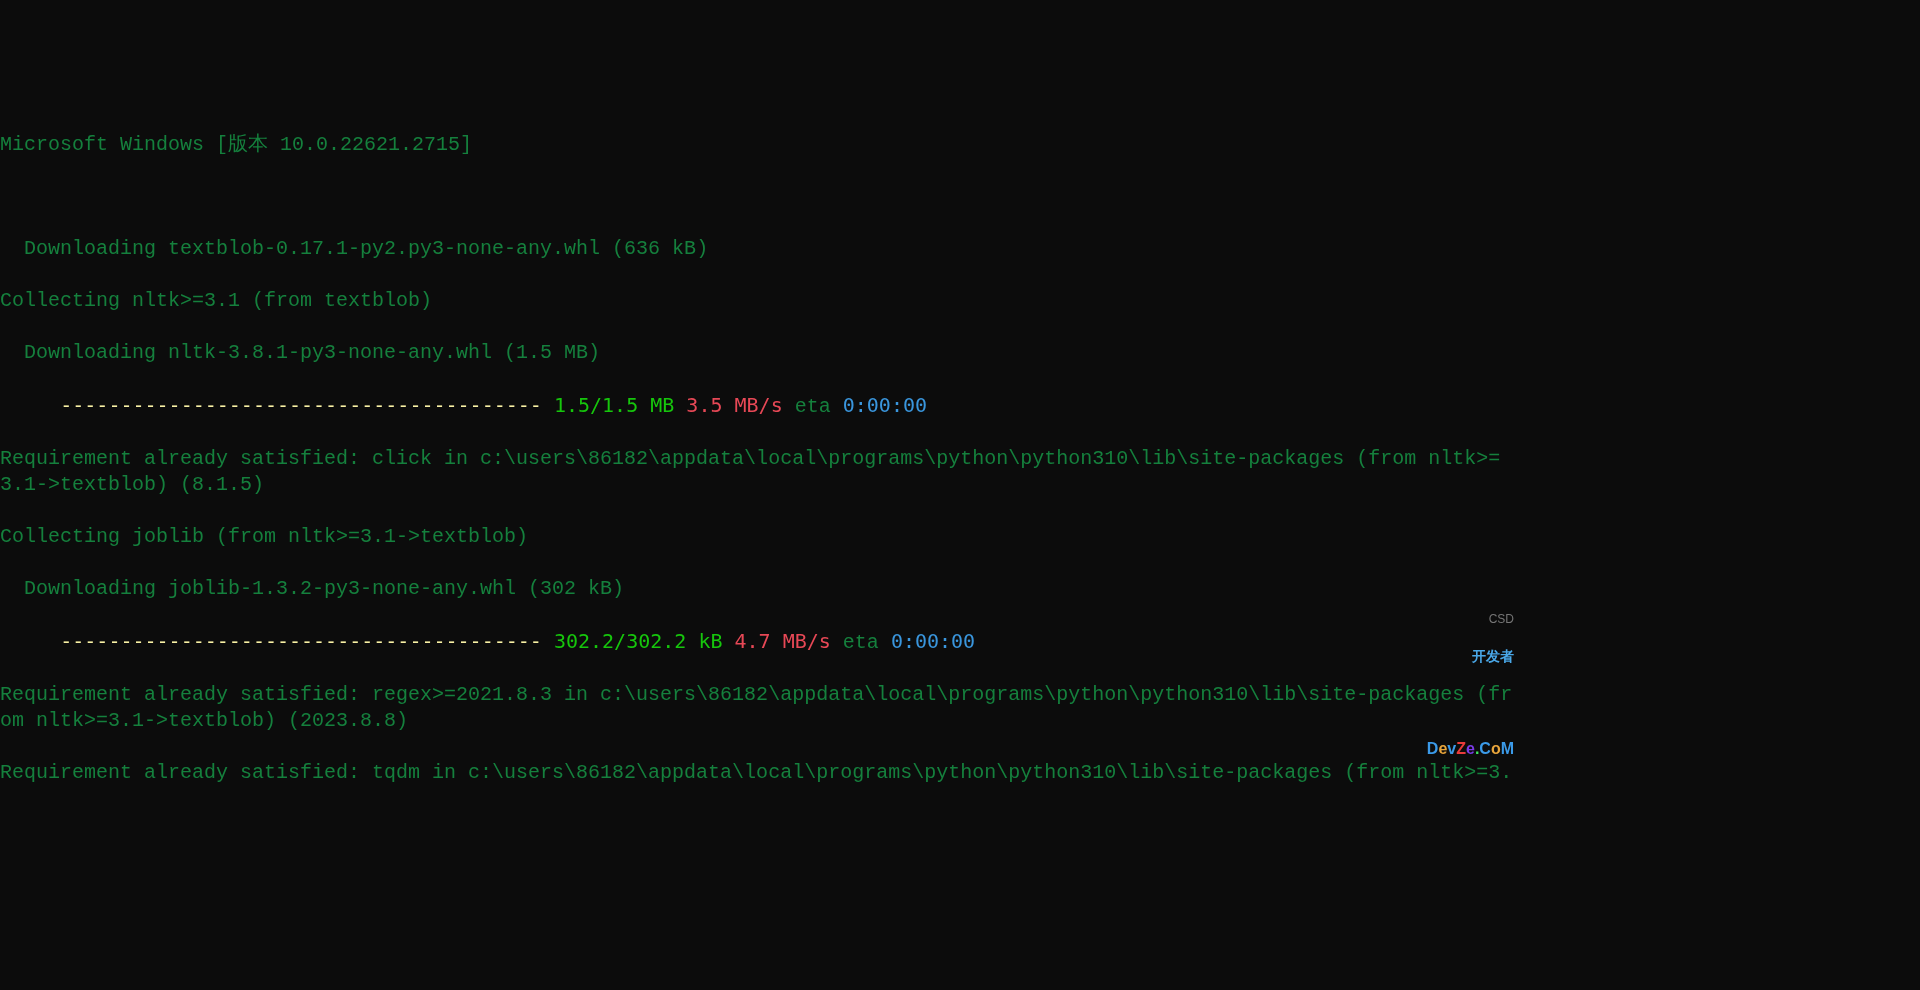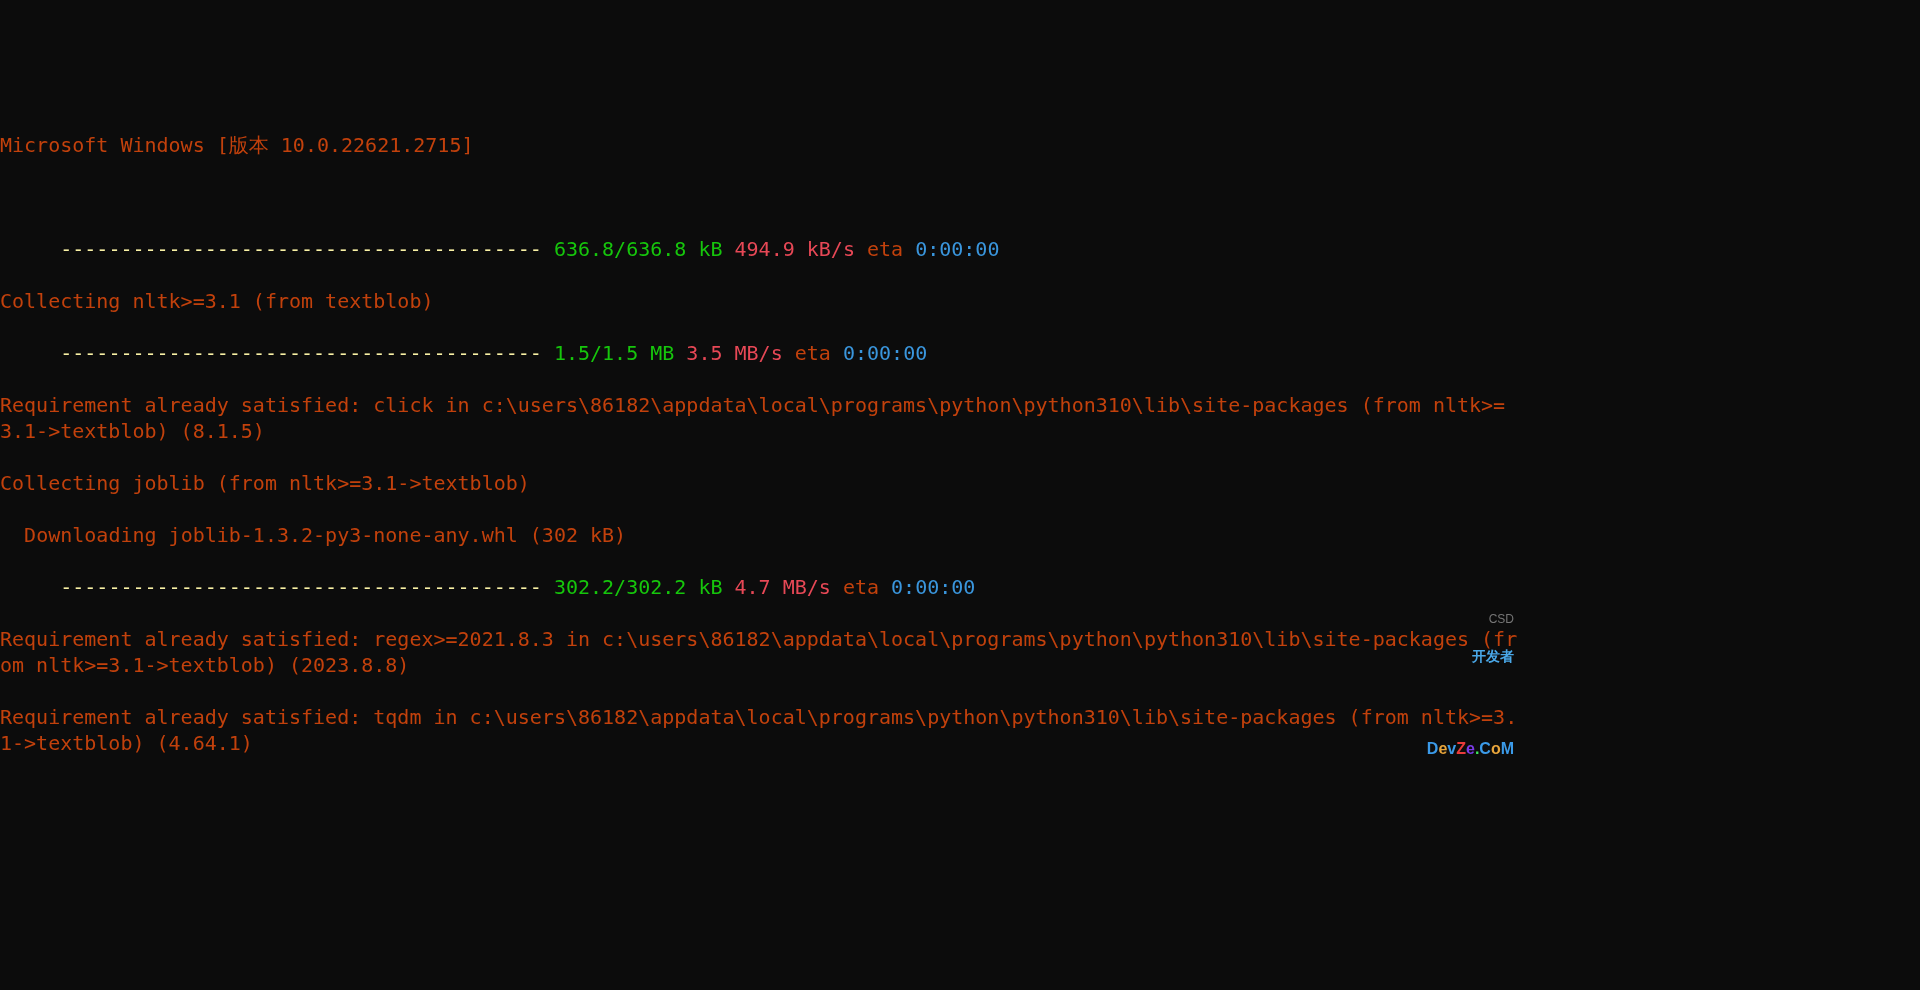--- a/index.html
+++ b/index.html
@@ -21,21 +21,21 @@
       word-break: break-all;
       position: relative;
     }
     .terminal {
       width: 100%;
       padding: 0;
     }
     .line {
       display: block;
     }
-    .white { color: #c2410c; }
+    .white { color: #15803d; font-family: Liberation Mono, monospace; }
     .bright-yellow { color: #f9f1a5; }
     .bright-green { color: #16c60c; }
     .bright-red { color: #e74856; }
     .cyan { color: #3a96dd; }
     .gray { color: #767676; }
     .watermark {
       position: absolute;
       bottom: 4px;
       right: 6px;
       font-family: Arial, sans-serif;
@@ -63,22 +63,23 @@
     .wm-m { color: #3b9ae8; }
   </style>
 </head>
 <body>
 
 
 
 <div class="terminal">
 <span class="line white">Microsoft Windows [版本 10.0.22621.2715]</span>
 <span class="line"> </span>
-<span class="line"><span>     </span><span class="bright-yellow">---------------------------------------- </span><span class="bright-green">636.8/636.8 kB</span><span class="bright-red"> 494.9 kB/s</span><span class="white"> eta </span><span class="cyan">0:00:00</span></span>
+<span class="line white">  Downloading textblob-0.17.1-py2.py3-none-any.whl (636 kB)</span>
 <span class="line white">Collecting nltk&gt;=3.1 (from textblob)</span>
+<span class="line white">  Downloading nltk-3.8.1-py3-none-any.whl (1.5 MB)</span>
 <span class="line"><span>     </span><span class="bright-yellow">---------------------------------------- </span><span class="bright-green">1.5/1.5 MB</span><span class="bright-red"> 3.5 MB/s</span><span class="white"> eta </span><span class="cyan">0:00:00</span></span>
 <span class="line white">Requirement already satisfied: click in c:\users\86182\appdata\local\programs\python\python310\lib\site-packages (from nltk&gt;=3.1-&gt;textblob) (8.1.5)</span>
 <span class="line white">Collecting joblib (from nltk&gt;=3.1-&gt;textblob)</span>
 <span class="line white">  Downloading joblib-1.3.2-py3-none-any.whl (302 kB)</span>
 <span class="line"><span>     </span><span class="bright-yellow">---------------------------------------- </span><span class="bright-green">302.2/302.2 kB</span><span class="bright-red"> 4.7 MB/s</span><span class="white"> eta </span><span class="cyan">0:00:00</span></span>
 <span class="line white">Requirement already satisfied: regex&gt;=2021.8.3 in c:\users\86182\appdata\local\programs\python\python310\lib\site-packages (from nltk&gt;=3.1-&gt;textblob) (2023.8.8)</span>
 <span class="line white">Requirement already satisfied: tqdm in c:\users\86182\appdata\local\programs\python\python310\lib\site-packages (from nltk&gt;=3.1-&gt;textblob) (4.64.1)</span>
 
 
 

